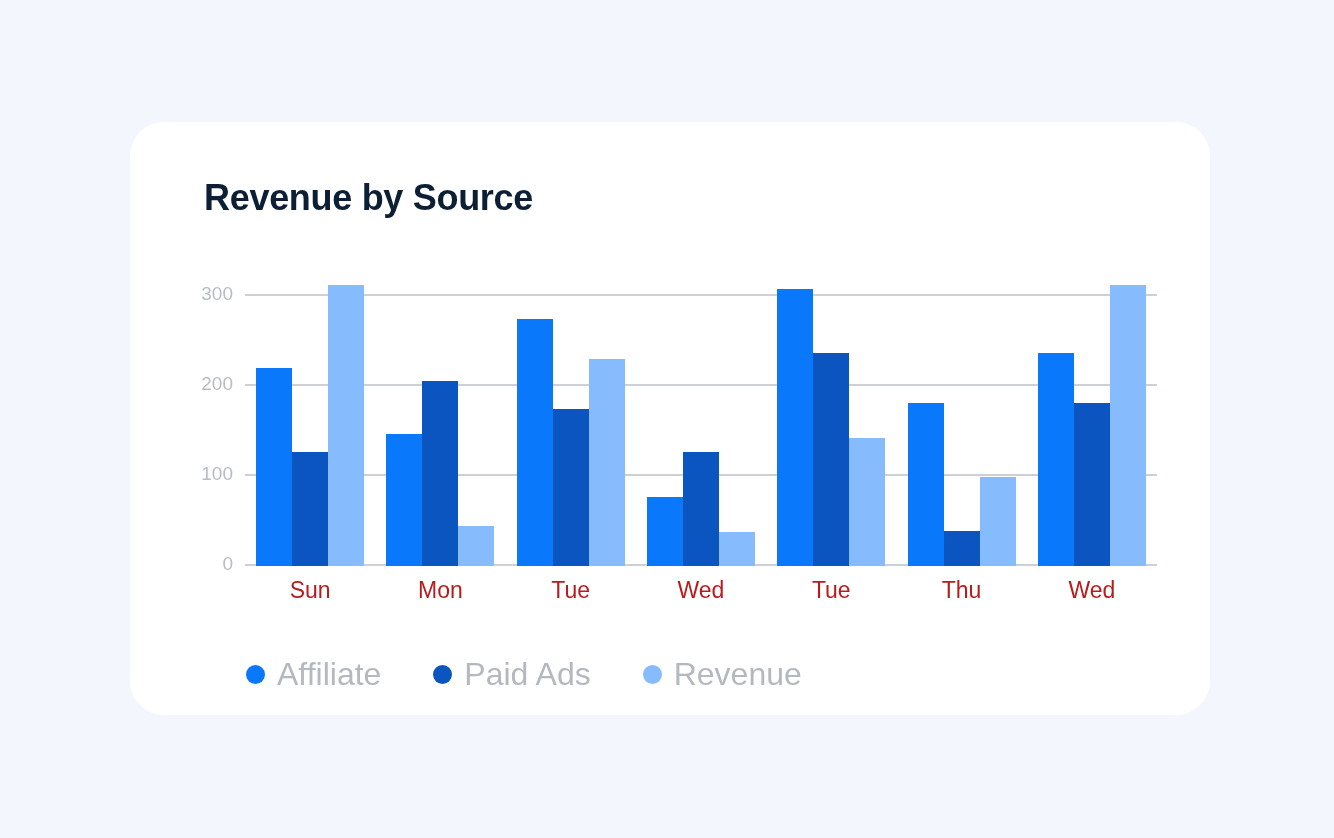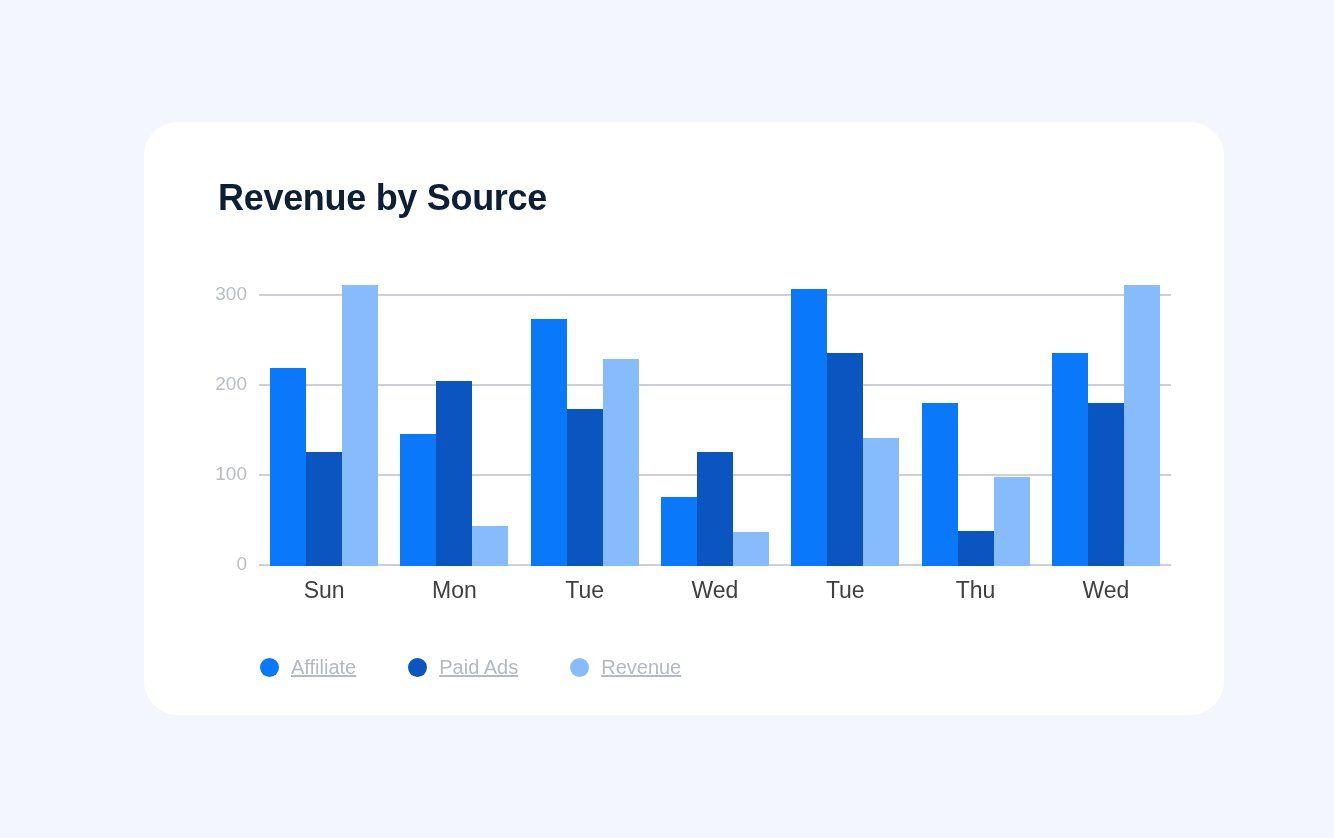--- a/index.html
+++ b/index.html
@@ -16,21 +16,21 @@
 
   .page {
     position: relative;
     width: 1334px;
     height: 838px;
   }
 
   
   .card {
     position: absolute;
-    left: 144px;
+    left: 130px;
     top: 122px;
     width: 1080px;
     height: 593px;
     background: #ffffff;
     border-radius: 34px;
   }
 
   
   .chart-title {
     position: absolute;
@@ -104,21 +104,21 @@
     position: absolute;
     left: 115px;
     top: 455px;      
     width: 912px;
     display: flex;
   }
   .xlabel {
     flex: 1 1 0;
     text-align: center;
     font-size: 23px;
-    color: #404040;
+    color: #b91c1c;
   }
 
   
   .legend {
     position: absolute;
     left: 116px;
     top: 534px;      
     display: flex;
     align-items: center;
   }
@@ -128,24 +128,23 @@
     margin-right: 52px;
   }
   .legend-dot {
     width: 19px;
     height: 19px;
     border-radius: 50%;
     margin-right: 12px;
     flex: none;
   }
   .legend-label {
-    font-size: 20px;
+    font-size: 32px;
     color: #b4b8bf;
     white-space: nowrap;
-    text-decoration: underline;
   }
 </style>
 </head>
 <body>
 
 <div class="page">
 
   <div class="card">
 
     <div class="chart-title">Revenue by Source</div>

